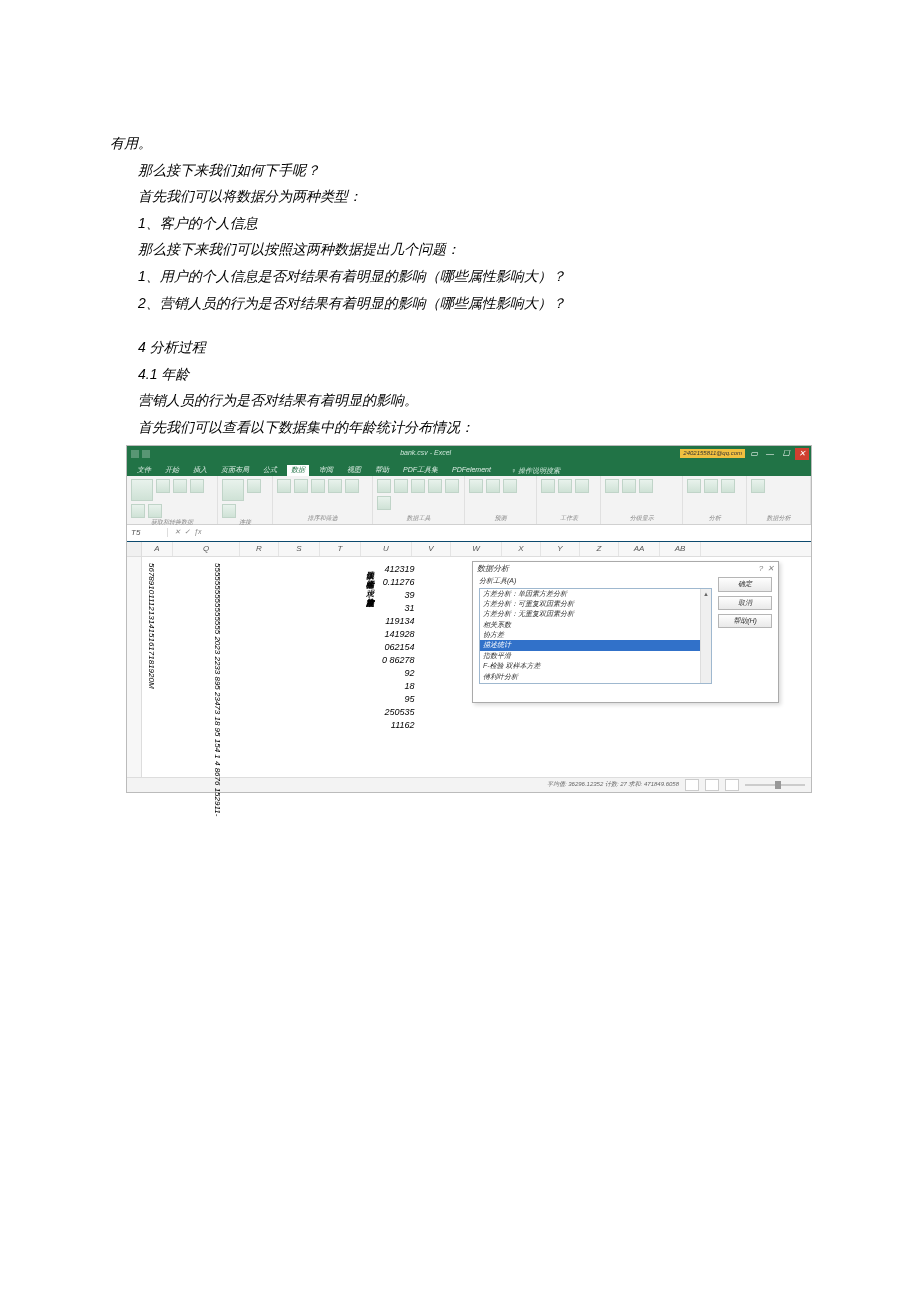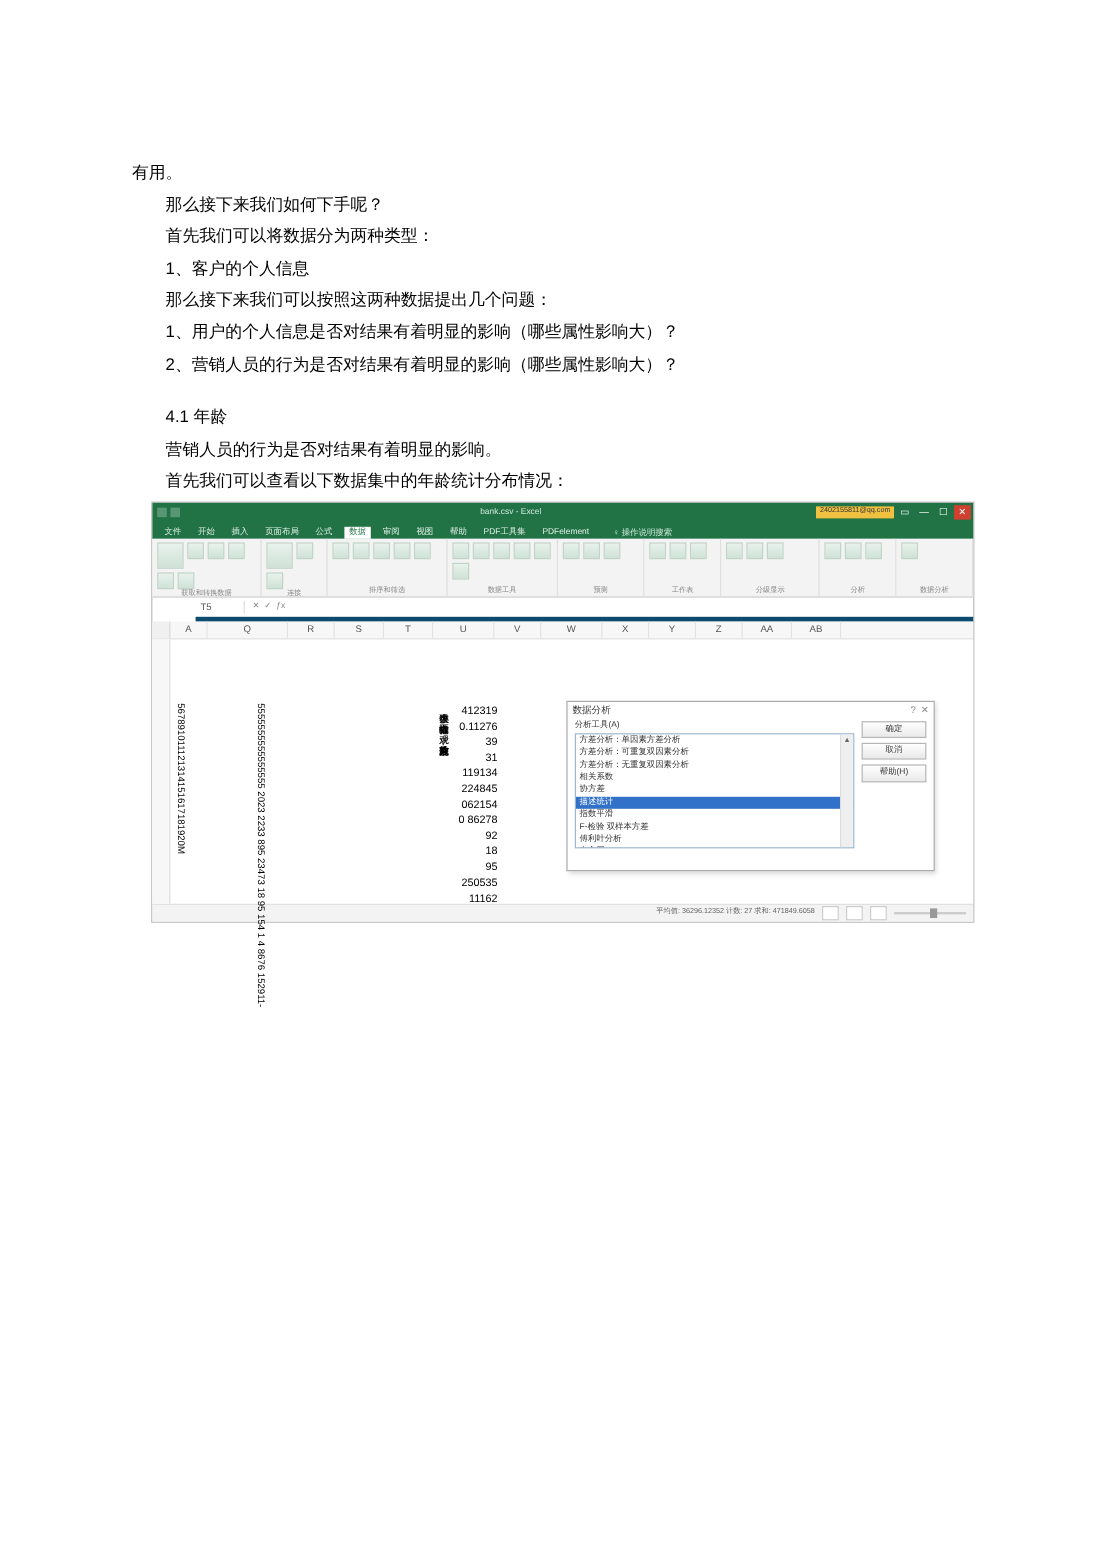--- a/index.html
+++ b/index.html
@@ -7,20 +7,21 @@
     padding: 0;
     background: #fff;
     font-family: "Microsoft YaHei", "SimSun", sans-serif;
     font-size: 14px;
     color: #000;
     width: 920px;
   }
   .page {
     padding: 130px 52px 200px 110px;
     line-height: 1.9;
+    font-style: italic;
   }
   .para {
     margin: 0;
   }
   .indent {
     text-indent: 2em;
   }
   .no-indent {
     text-indent: 0;
   }
@@ -85,24 +86,23 @@
     width:12px; height:12px;
     background:linear-gradient(#e8f2ec,#cfe2d6);
     border:1px solid #c0d4c8;
   }
   .rg-icon.big { width:20px; height:20px; }
   .rg-label { text-align:center; color:#888; font-size:6px; margin-top:1px;}
   .formula-bar {
     height:16px;
     display:flex;
     align-items:center;
-    border-bottom:4px solid #0c4a6e;
+    border-bottom:1px solid #0c4a6e;
     font-size:8px;
     color:#555;
-    margin-left:36px;
   }
   .name-box { width:36px; border-right:1px solid #ddd; padding-left:4px;}
   .fx-box { width:40px; display:flex; gap:4px; justify-content:center; color:#888;}
   .fx-box span { font-size:7px; }
   .formula-input { flex:1; padding-left:4px; color:#555;}
   .col-headers {
     height:14px;
     display:flex;
     background:#f7f7f7;
     border-bottom:1px solid #ddd;
@@ -119,21 +119,21 @@
     display:flex;
     height:220px;
     position:relative;
     background:#fff;
   }
   .row-headers {
     width:14px;
     background:#f7f7f7;
     border-right:1px solid #ddd;
   }
-  .grid-body { flex:1; position:relative;margin-top:47px; }
+  .grid-body { flex:1; position:relative; }
   .vcol {
     position:absolute;
     top:6px;
     font-size:8px;
     writing-mode: vertical-rl;
     text-orientation: upright;
     white-space: nowrap;
     color:#000;
     letter-spacing:-1px;
   }
@@ -225,20 +225,21 @@
 
 <div class="page">
   <p class="para no-indent">有用。</p>
   <p class="para indent">那么接下来我们如何下手呢？</p>
   <p class="para indent">首先我们可以将数据分为两种类型：</p>
   <p class="para indent">1、客户的个人信息</p>
   <p class="para indent">那么接下来我们可以按照这两种数据提出几个问题：</p>
   <p class="para indent">1、用户的个人信息是否对结果有着明显的影响（哪些属性影响大）？</p>
   <p class="para indent">2、营销人员的行为是否对结果有着明显的影响（哪些属性影响大）？</p>
   <div class="section-gap"></div>
+  <p class="para indent">4 分析过程</p>
   <p class="para indent">4.1 年龄</p>
   <p class="para indent">营销人员的行为是否对结果有着明显的影响。</p>
   <p class="para indent">首先我们可以查看以下数据集中的年龄统计分布情况：</p>
 
   <div class="excel-wrap" style="margin-left:2em;">
     <div class="excel-titlebar">
       <div class="titlebar-left">
         <div class="tb-btn"></div>
         <div class="tb-btn"></div>
       </div>
@@ -379,21 +380,21 @@
       <div class="grid-body">
         <div class="vcol nums" style="left:4px;">567891011121314151617181920M</div>
         <div class="vcol nums" style="left:70px;">5555555555555555 2023 2233 895 23473 18 95 154 1 4 8676 152911-</div>
         <div class="stat-labels">小大误值数 标中众方峰偏区 求观 并均准位数准度度减</div>
         <div class="stat-values" id="stat-values">
             <div>412319</div>
             <div>0.11276</div>
             <div>39</div>
             <div>31</div>
             <div>119134</div>
-            <div>224845</div>
+            <div>141928</div>
             <div>062154</div>
             <div>0 86278</div>
             <div>92</div>
             <div>18</div>
             <div>95</div>
             <div>250535</div>
             <div>11162</div>
           </div>
 
         <div class="dialog">

